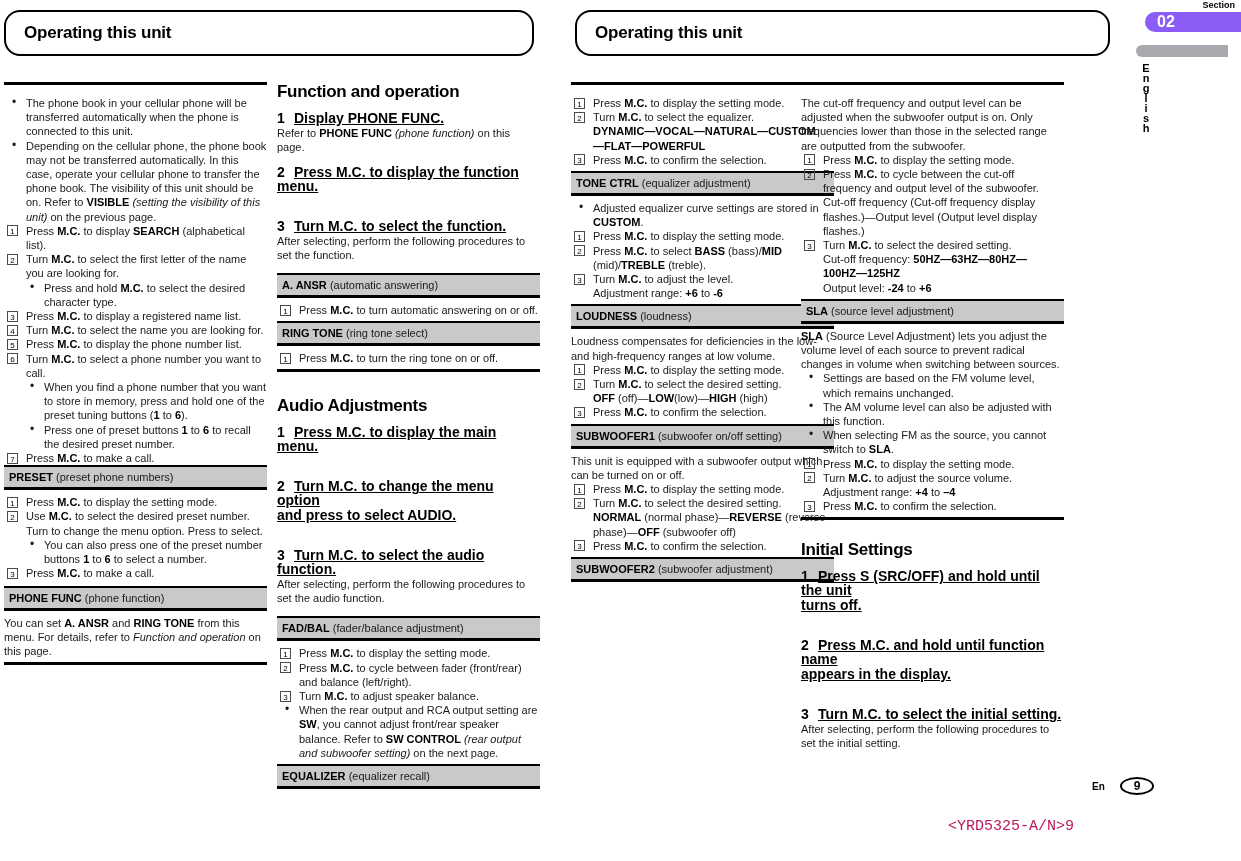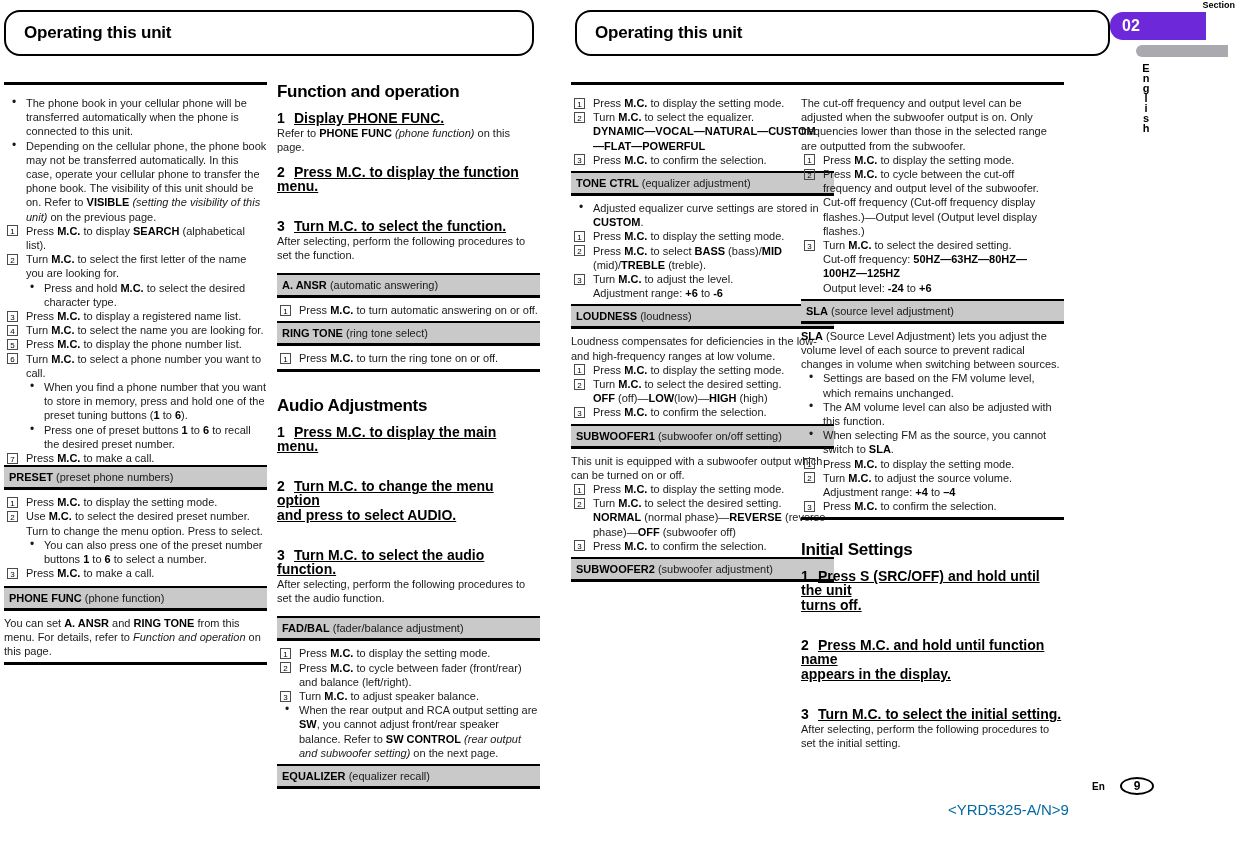--- a/index.html
+++ b/index.html
@@ -41,25 +41,25 @@
   .section-label {
     position: absolute;
     right: 6px;
     top: 0px;
     font-size: 9px;
     font-weight: bold;
     color: #000;
   }
   .section-badge {
     position: absolute;
-    left: 1110px;
+    left: 1145px;
     top: 12px;
     width: 96px;
-    height: 28px;
-    background: #6d28d9;
+    height: 20px;
+    background: #8b5cf6;
     border-radius: 13px 0 0 13px;
     color: #fff;
     font-size: 16px;
     font-weight: bold;
     display: flex;
     align-items: center;
     padding-left: 12px;
     box-sizing: border-box;
   }
   .lang-bar {
@@ -219,23 +219,24 @@
     font-weight: bold;
     display: flex;
     align-items: center;
     justify-content: center;
     box-sizing: border-box;
     color: #000;
   }
   .doc-code {
     position: absolute;
     left: 948px;
-    top: 801px;
+    top: 818px;
     font-size: 15px;
-    color: #0369a1;
+    color: #be185d;
+    font-family: Liberation Mono, monospace;
   }
 
   b, strong { font-weight: bold; color: #000; }
   i, em { font-style: italic; }
 </style>
 </head>
 <body>
 
 <div class="page-header" id="hdr-left">
   <span class="title">Operating this unit</span>

